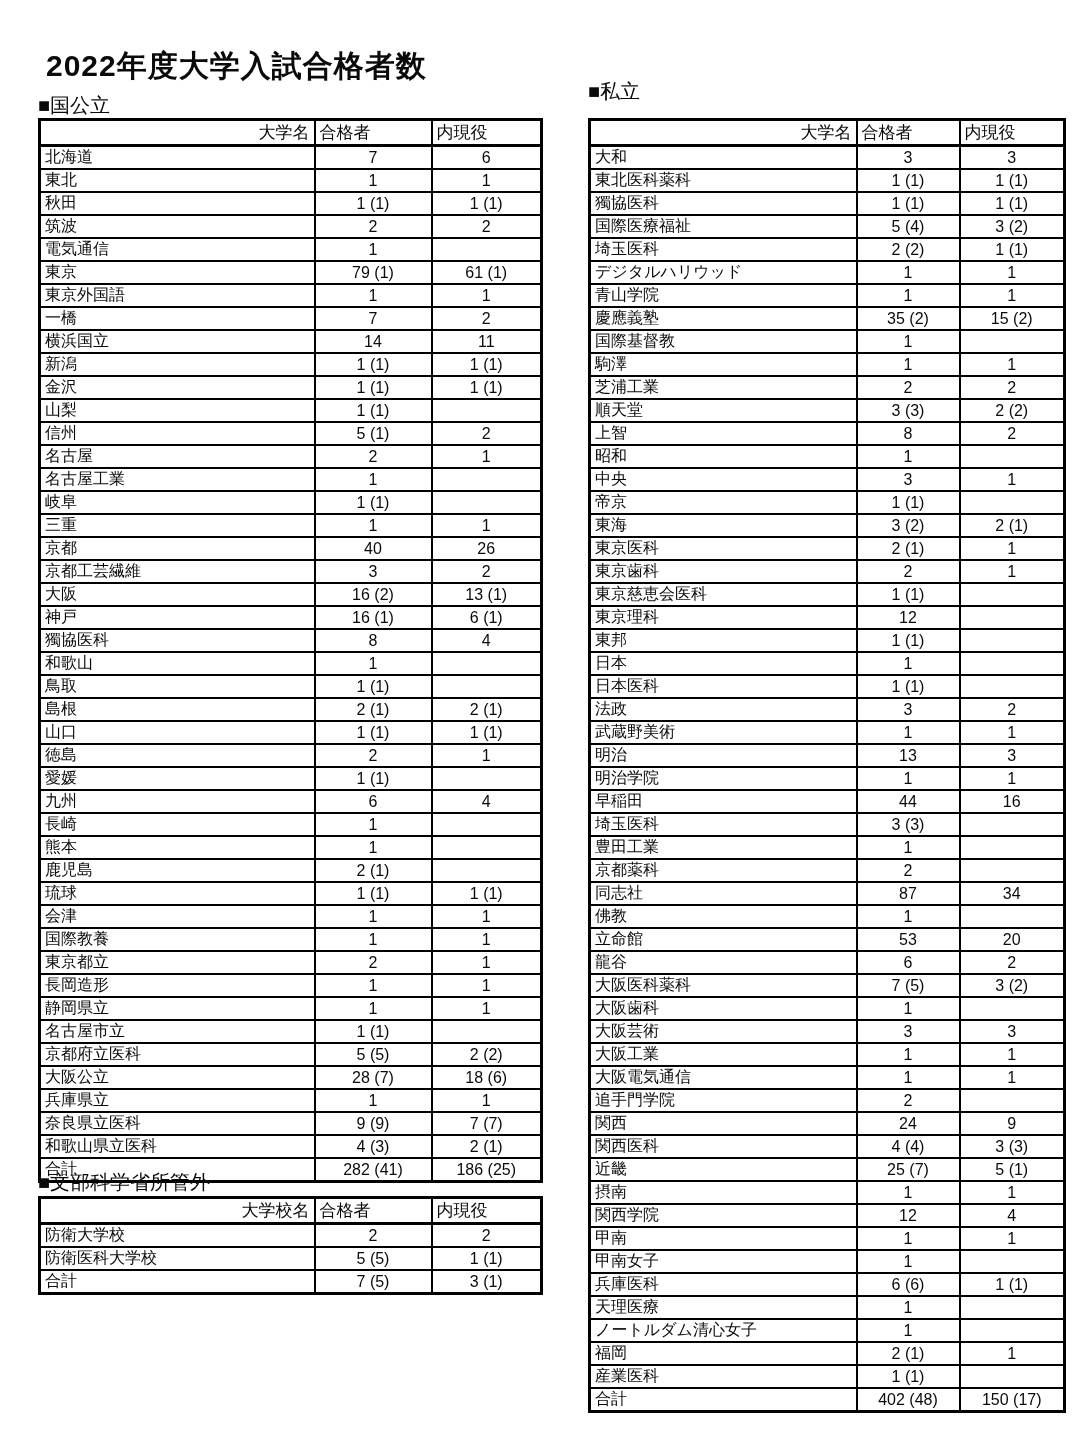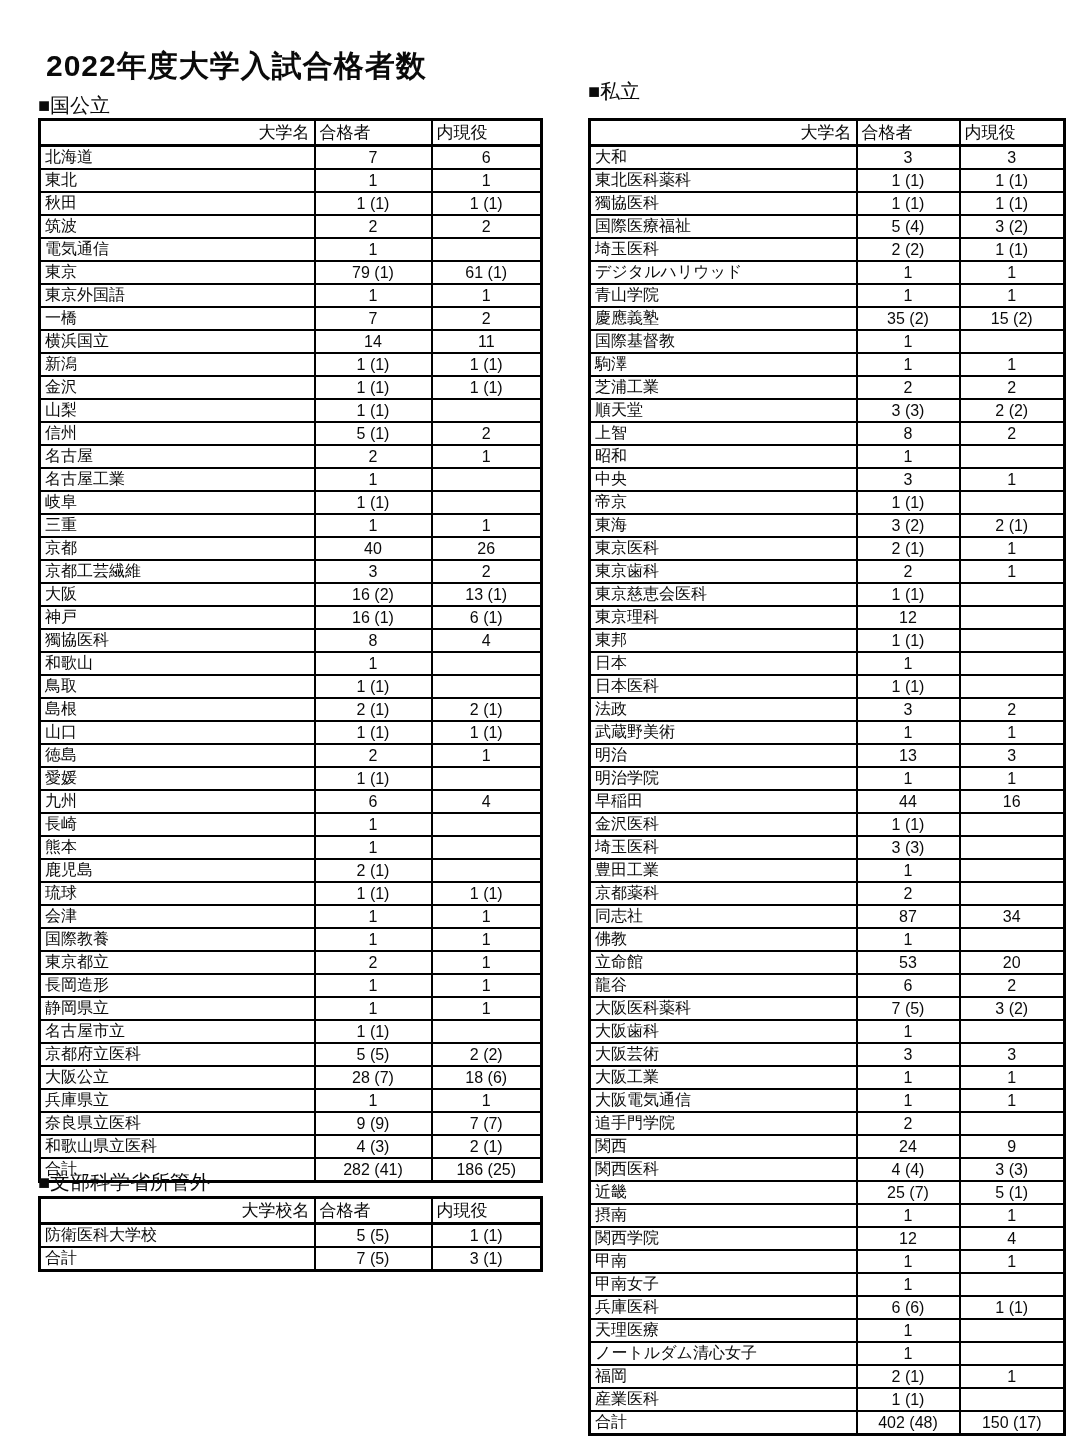--- a/index.html
+++ b/index.html
@@ -495,25 +495,20 @@
           <td class="name-cell">明治学院</td>
           <td class="num-cell">1</td>
           <td class="num-cell">1</td>
         </tr>
         <tr>
           <td class="name-cell">早稲田</td>
           <td class="num-cell">44</td>
           <td class="num-cell">16</td>
         </tr>
         <tr>
-          <td class="name-cell">金沢医科</td>
-          <td class="num-cell">1 (1)</td>
-          <td class="num-cell"></td>
-        </tr>
-        <tr>
           <td class="name-cell">埼玉医科</td>
           <td class="num-cell">3 (3)</td>
           <td class="num-cell"></td>
         </tr>
         <tr>
           <td class="name-cell">豊田工業</td>
           <td class="num-cell">1</td>
           <td class="num-cell"></td>
         </tr>
         <tr>
@@ -649,20 +644,25 @@
       </colgroup>
     <thead>
       <tr>
         <th class="name-col">大学校名</th>
         <th class="num-col">合格者</th>
         <th class="num-col">内現役</th>
       </tr>
     </thead>
     <tbody>
         <tr>
+          <td class="name-cell">防衛大学校</td>
+          <td class="num-cell">2</td>
+          <td class="num-cell">2</td>
+        </tr>
+        <tr>
           <td class="name-cell">防衛医科大学校</td>
           <td class="num-cell">5 (5)</td>
           <td class="num-cell">1 (1)</td>
         </tr>
         <tr>
           <td class="name-cell">合計</td>
           <td class="num-cell">7 (5)</td>
           <td class="num-cell">3 (1)</td>
         </tr>
       </tbody>

